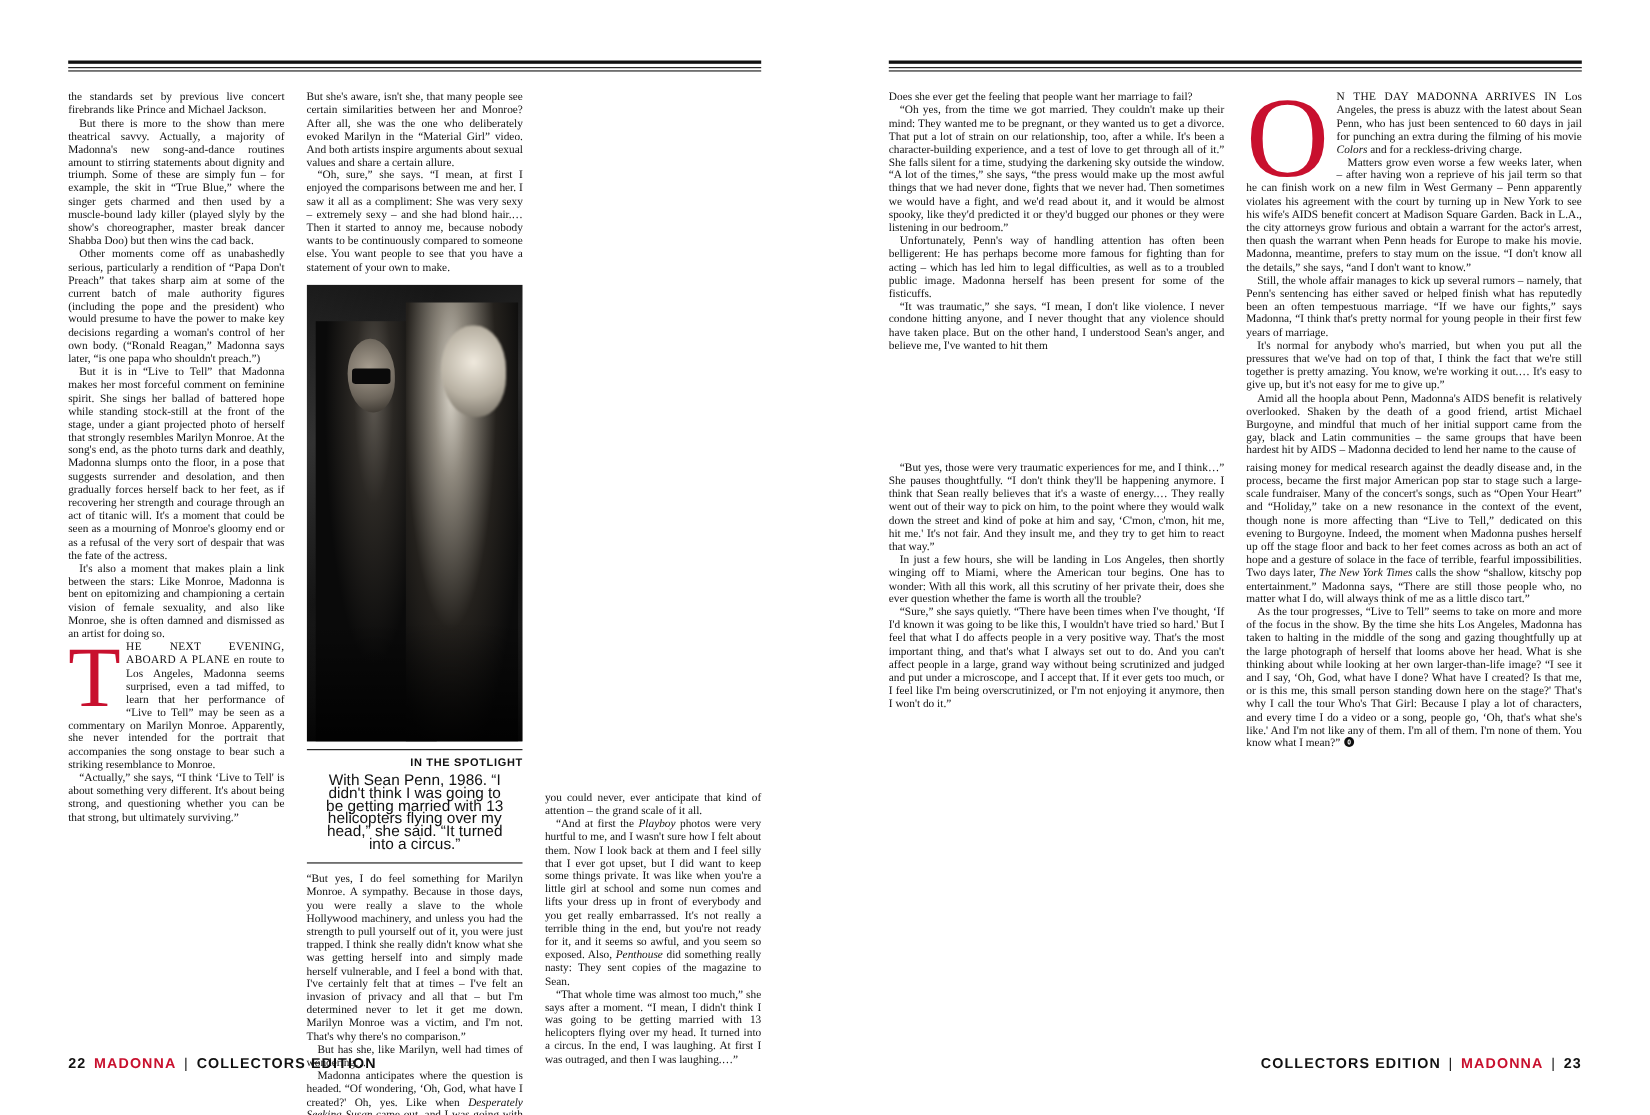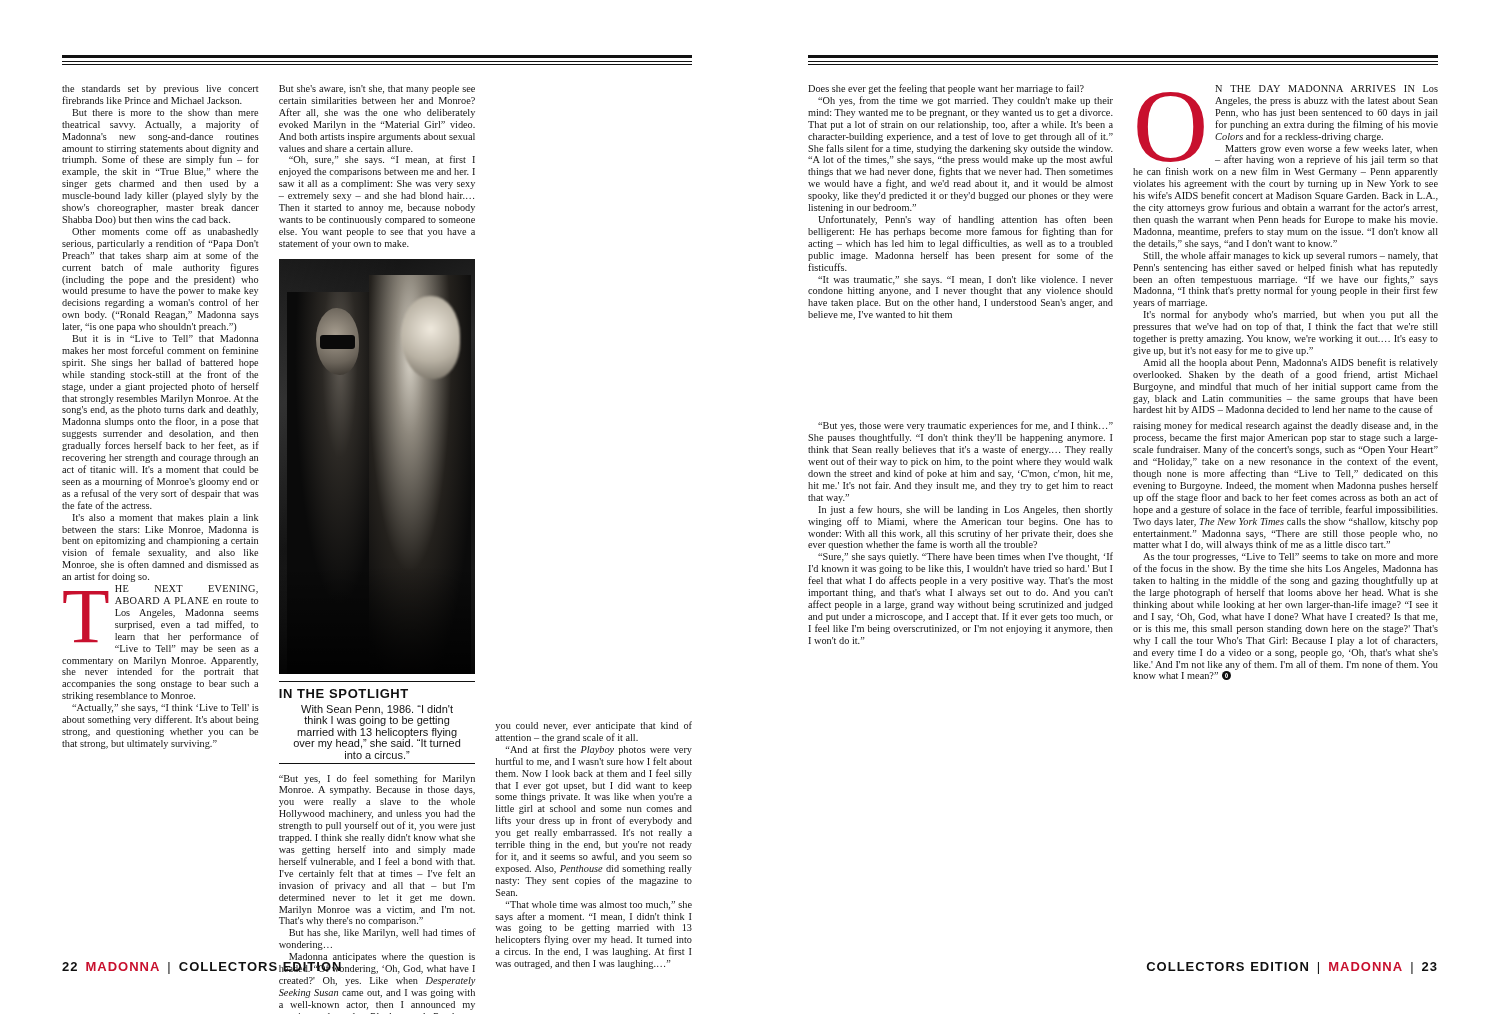--- a/index.html
+++ b/index.html
@@ -150,34 +150,34 @@
     height: 100%;
     background: linear-gradient(105deg, rgba(255,255,255,0.06) 0%, rgba(255,255,255,0) 40%);
   }
 
   .caption-rule-top {
     height: 1px;
     background: #111;
     margin-top: 7px;
   }
   .caption-title {
-    text-align: left;
+    text-align: right;
     font-family: "Liberation Sans", sans-serif;
     font-weight: bold;
-    font-size: 13px;
+    font-size: 10px;
     letter-spacing: 0.6px;
     margin: 6px 0 4px 0;
   }
   .caption-text {
     text-align: center;
     font-family: "Liberation Sans", sans-serif;
-    font-size: 11px;
+    font-size: 14px;
     line-height: 11.6px;
     padding: 0 14px;
-    margin-bottom: 1px;
+    margin-bottom: 11px;
   }
   .caption-rule-bot {
     height: 1px;
     background: #111;
     margin-bottom: 9px;
   }
 
   
   .pullquote {
     margin: 16px 0 13px 0;

